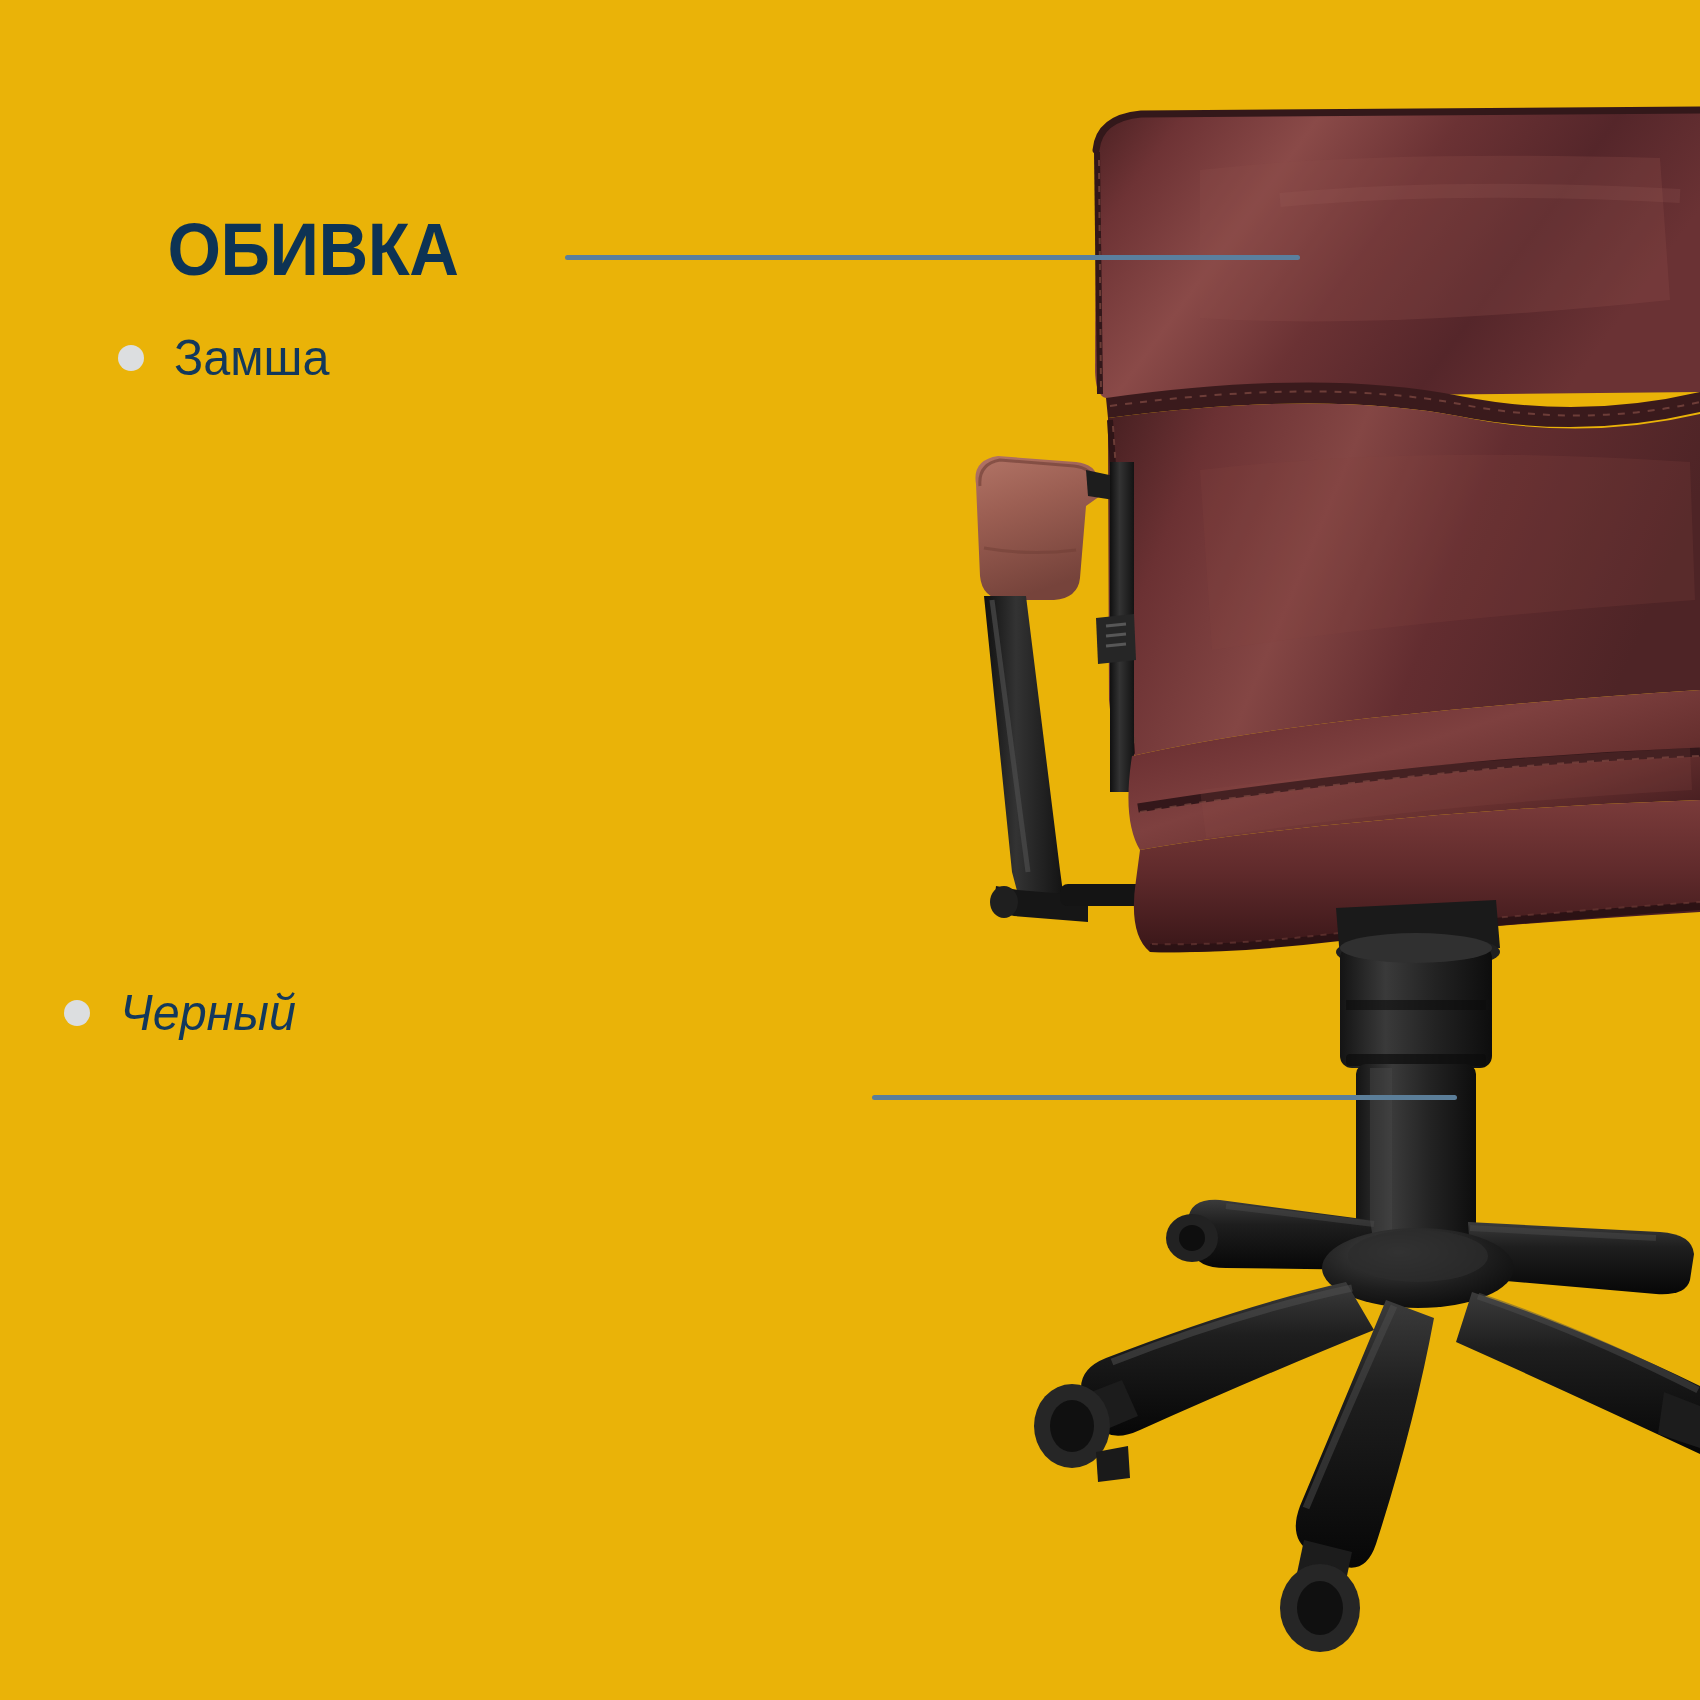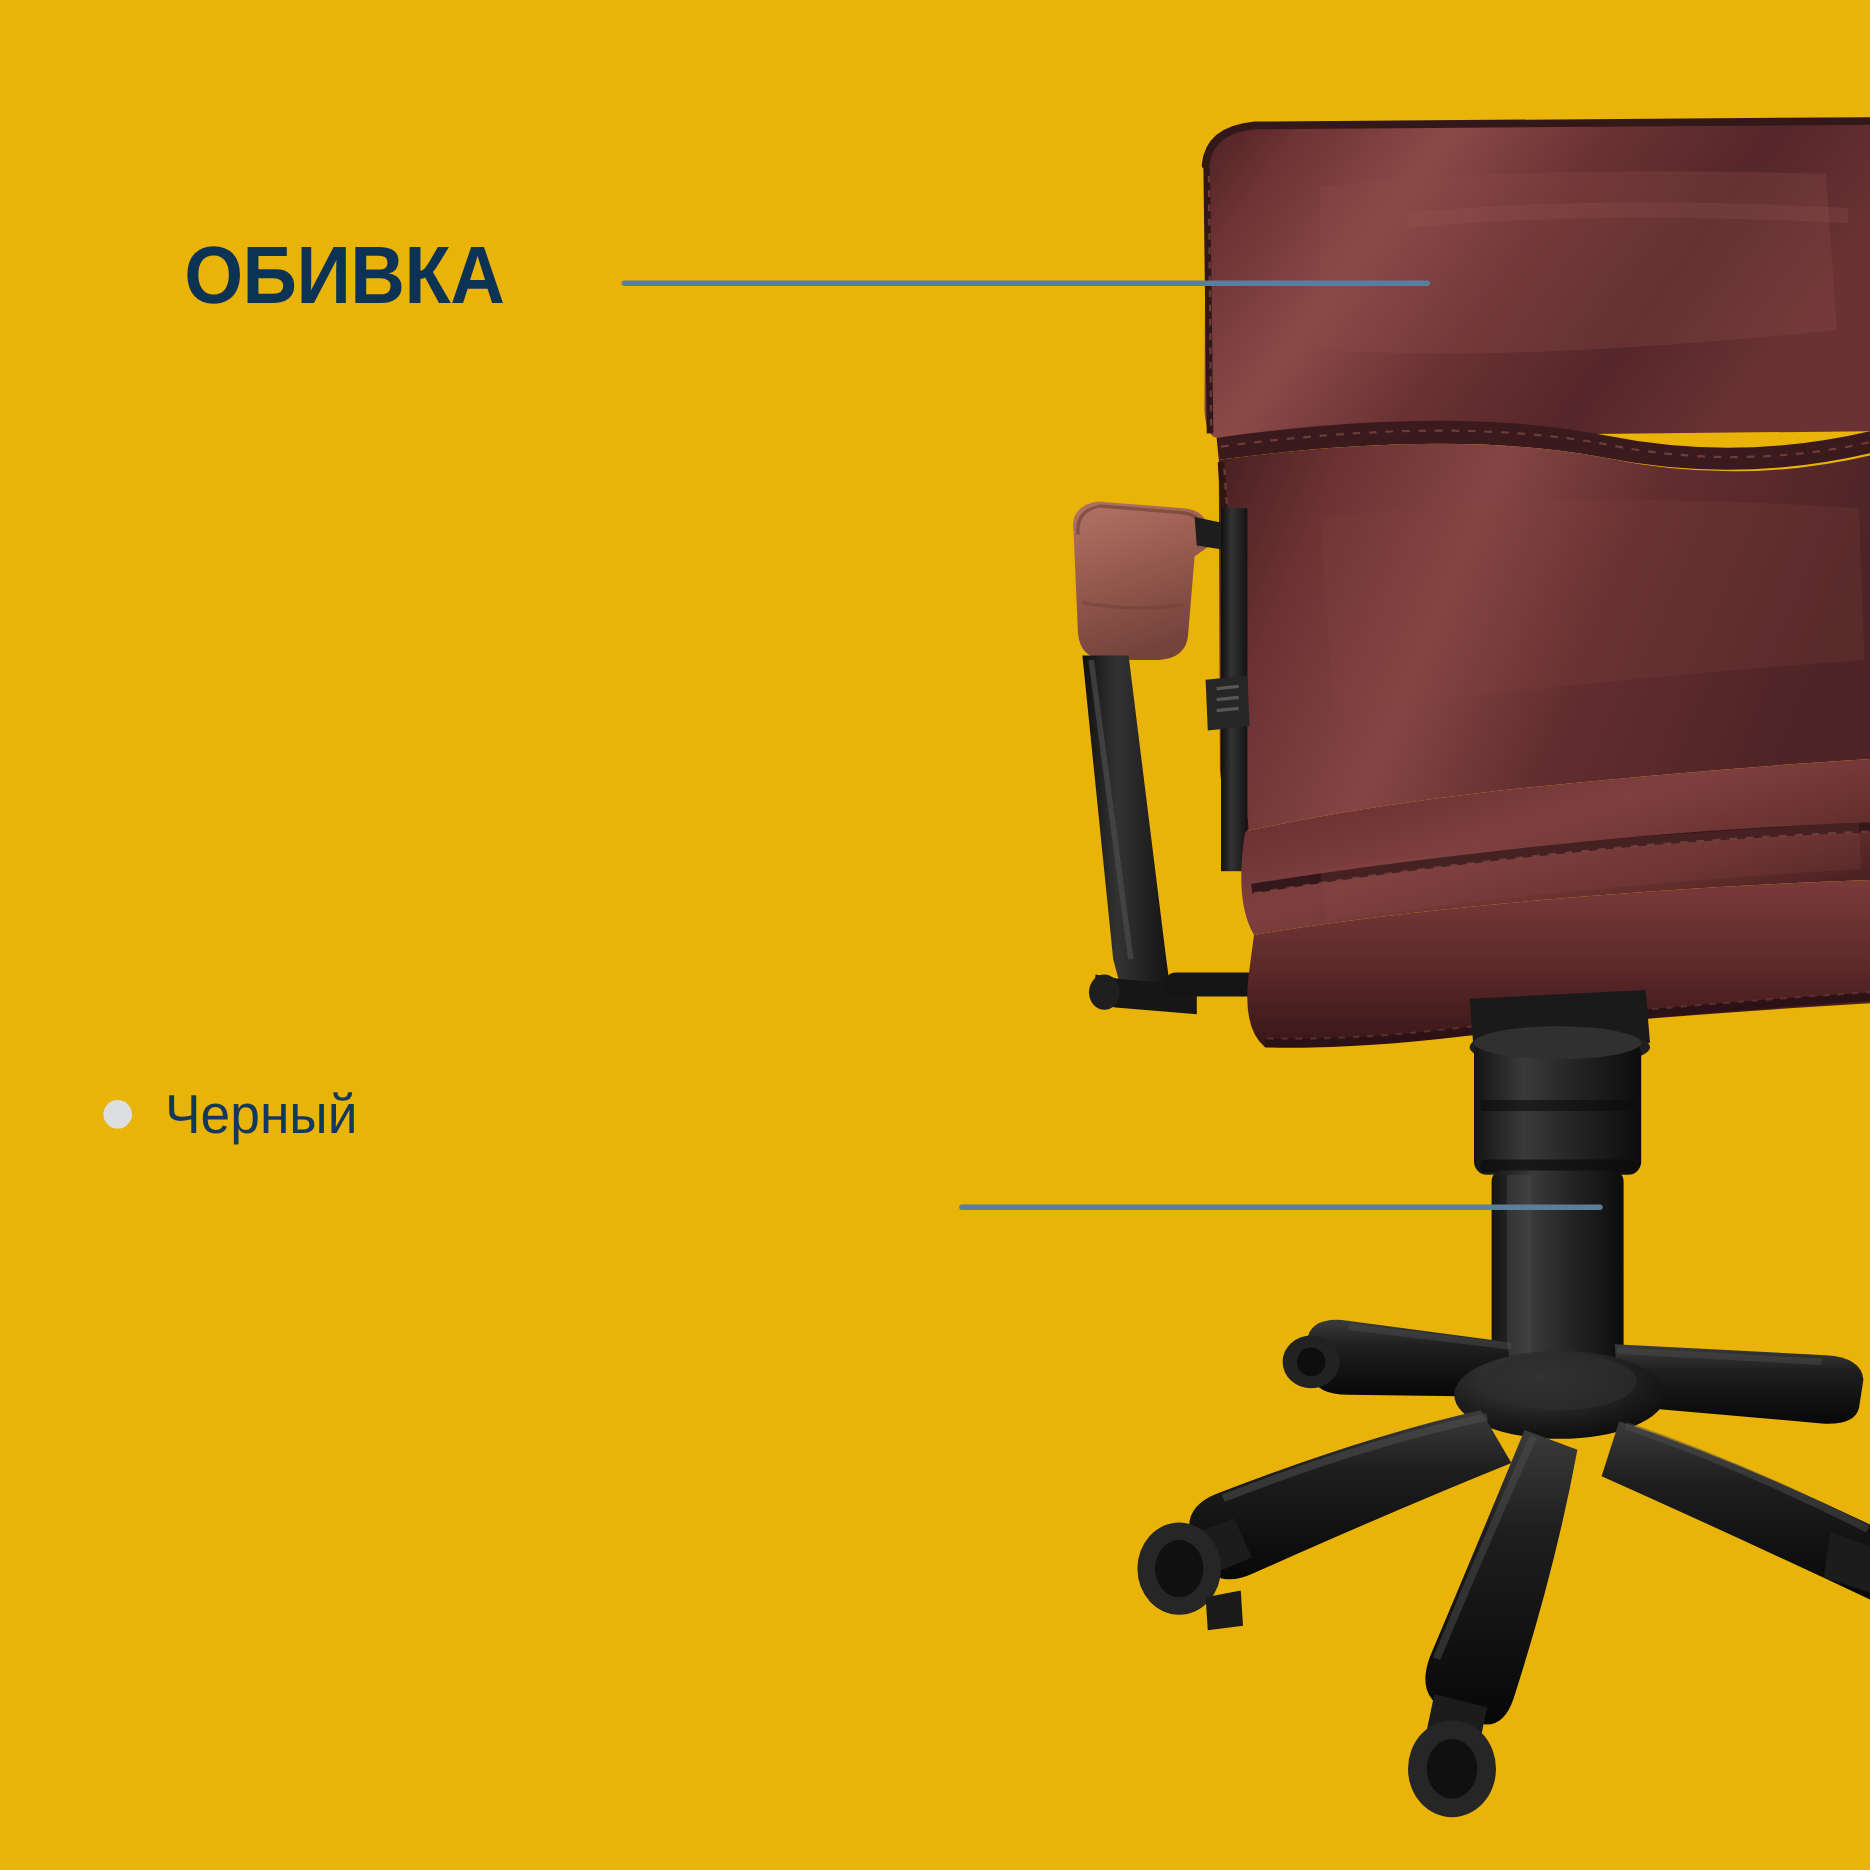--- a/index.html
+++ b/index.html
@@ -51,21 +51,21 @@
     list-style: none;
     margin: 0;
     padding: 0;
   }
   .spec-list-item {
     display: flex;
     align-items: center;
     height: 115px;
     padding-left: 118px;
   }
-  #list-frame-color .spec-list-item { padding-left: 94px; }
+  #list-frame-color .spec-list-item { padding-left: 64px; font-style: italic; }
 
   .bullet-dot {
     width: 26px;
     height: 26px;
     border-radius: 50%;
     background: #dcdee0;
     flex: 0 0 26px;
     margin-right: 30px;
   }
   .spec-list-label {
@@ -344,20 +344,24 @@
   </div>
 
   <div class="leader-line" id="leader-line-upholstery"></div>
   <div class="leader-line" id="leader-line-frame-color"></div>
 
   <div class="spec-block" id="block-upholstery">
     <div class="spec-heading-row">
       <h2 class="spec-heading" id="heading-upholstery">ОБИВКА</h2>
     </div>
     <ul class="spec-list" id="list-upholstery">
+      <li class="spec-list-item">
+        <span class="bullet-dot"></span>
+        <span class="spec-list-label">Замша</span>
+      </li>
     </ul>
   </div>
 
   <div class="spec-block" id="block-frame-color">
     <ul class="spec-list" id="list-frame-color">
       <li class="spec-list-item">
         <span class="bullet-dot"></span>
         <span class="spec-list-label">Черный</span>
       </li>
     </ul>

